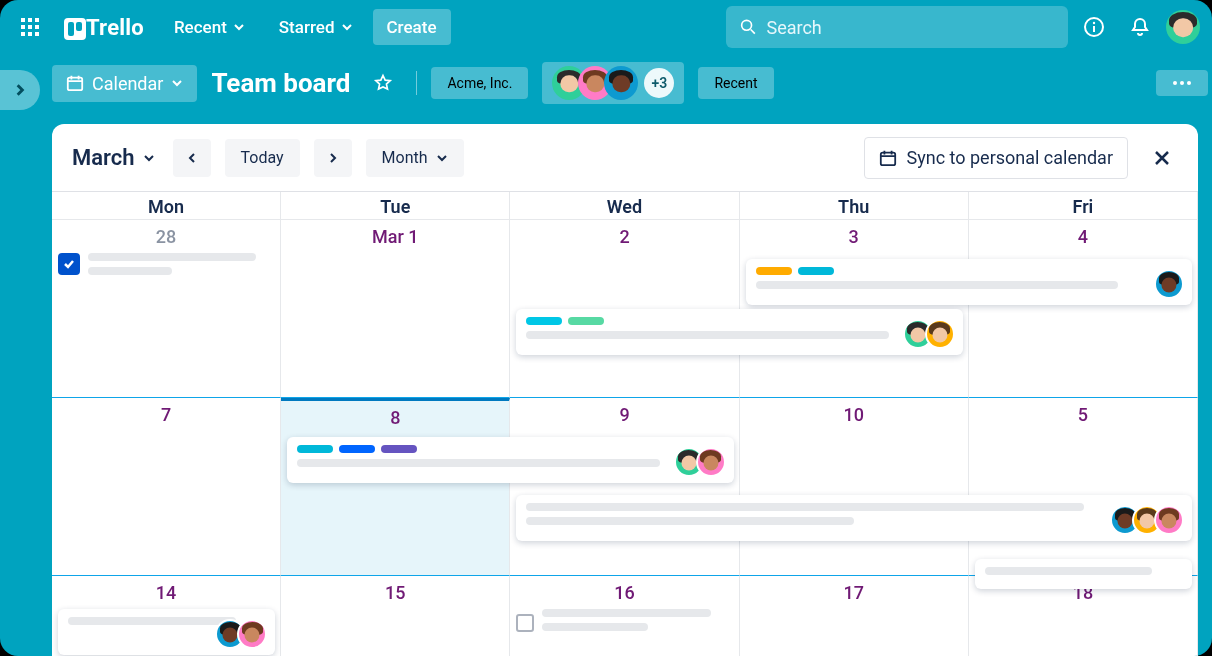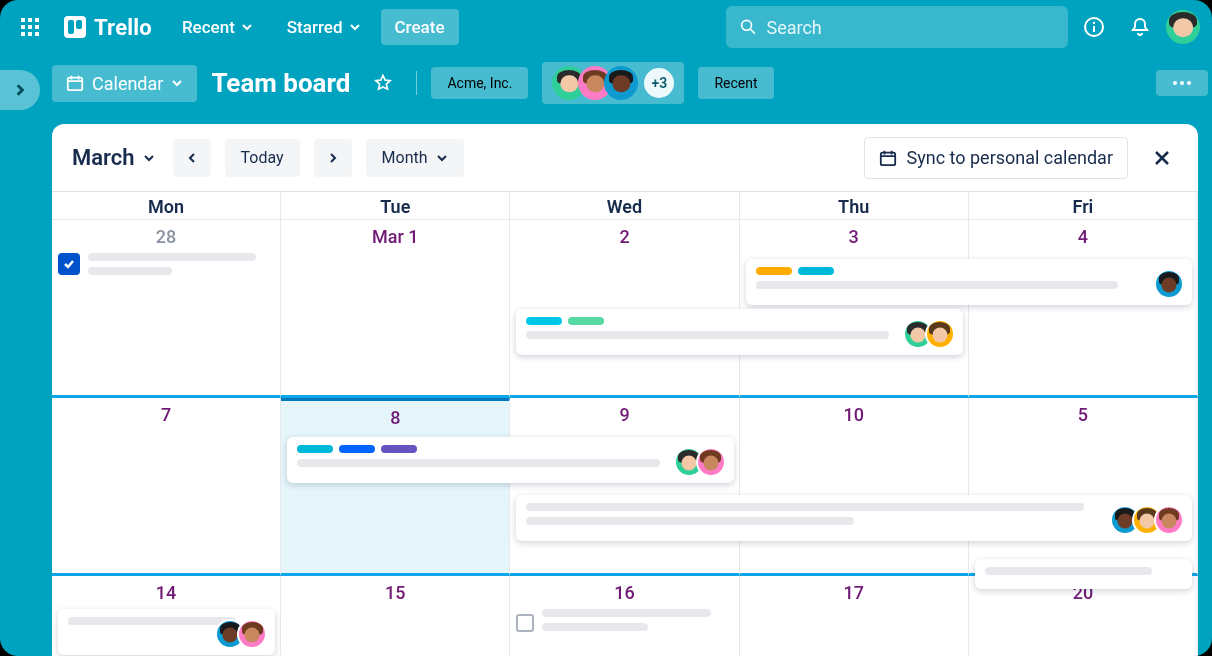--- a/index.html
+++ b/index.html
@@ -3,21 +3,21 @@
 <meta charset="utf-8">
 <style>
 *{box-sizing:border-box;margin:0;padding:0;font-family:-apple-system,"Segoe UI",Roboto,"Noto Sans",Ubuntu,sans-serif}
 body{width:1212px;height:656px;overflow:hidden;background:#000}
 .app{width:1212px;height:656px;border-radius:18px;background:#00A3BF;position:relative;overflow:hidden}
 
 
 .nav{height:54px;display:flex;align-items:center;padding:0 12px;gap:6px;font-size:17px}
 .nav,.nav *{color:#fff}
 .app-switch{width:36px;height:36px;display:flex;align-items:center;justify-content:center;border-radius:4px;cursor:pointer}
-.logo{display:flex;align-items:center;gap:8px;font-weight:700;font-size:22px;letter-spacing:.2px;padding:4px 10px;border-radius:4px}
+.logo{display:flex;align-items:flex-end;font-weight:700;font-size:22px;letter-spacing:.2px;padding:4px 10px;border-radius:4px}
 .logo .glyph{width:22px;height:22px;background:#fff;border-radius:4px;position:relative}
 .logo .glyph::before,.logo .glyph::after{content:"";position:absolute;background:#00A3BF;top:4px;width:6px;border-radius:2px}
 .logo .glyph::before{left:4px;height:14px}
 .logo .glyph::after{right:4px;height:9px}
 .nav-btn{display:flex;align-items:center;gap:6px;padding:8px 14px;border-radius:4px;cursor:pointer;font-weight:500}
 .nav-btn.create{background:rgba(255,255,255,.28)}
 .chev{width:12px;height:12px;display:inline-block}
 .chev svg{width:12px;height:12px;stroke:currentColor;fill:none;stroke-width:2}
 .spacer{flex:1}
 .search{width:342px;height:42px;background:rgba(255,255,255,.22);border-radius:6px;display:flex;align-items:center;padding:0 14px;gap:10px}
@@ -47,21 +47,21 @@
 .toolbar{height:68px;display:flex;align-items:center;padding:0 16px;gap:14px;color:#172B4D;border-bottom:1px solid #dfe1e6}
 .month-pick{display:flex;align-items:center;gap:8px;font-size:22px;font-weight:600;cursor:pointer;padding:4px 4px}
 .tb-btn{height:38px;padding:0 16px;background:#F4F5F7;border-radius:4px;display:flex;align-items:center;font-size:16px;color:#172B4D;cursor:pointer;gap:8px}
 .tb-btn.sq{width:38px;padding:0;justify-content:center}
 .sync{display:flex;align-items:center;gap:10px;border:1px solid #DFE1E6;border-radius:4px;height:42px;padding:0 14px;font-size:18px;color:#172B4D;cursor:pointer}
 .close-x{width:40px;height:40px;display:flex;align-items:center;justify-content:center;cursor:pointer;color:#172B4D}
 
 
 .grid{display:grid;grid-template-columns:repeat(5,1fr)}
 .dayhdr{text-align:center;color:#172B4D;font-weight:600;font-size:18px;padding:4px 16px 2px;border-right:1px solid #E6E8EB;border-bottom:1px solid #E6E8EB}
-.cell{height:178px;border-right:1px solid #E6E8EB;border-bottom:3px solid #0ea5e9;padding:6px 0;position:relative}
+.cell{height:178px;border-right:1px solid #E6E8EB;border-bottom:1px solid #0ea5e9;padding:6px 0;position:relative}
 .cell .date{text-align:center;color:#701a75;font-size:18px;font-weight:500;margin-bottom:6px}
 .cell.outside .date{color:#8a93a2}
 .cell.today{background:#E6F5FA;border-top:3px solid #0079BF}
 
 
 .cards{position:absolute;left:0;right:0;top:194px;height:400px}
 .card{position:absolute;background:#fff;border-radius:6px;box-shadow:0 2px 6px rgba(9,30,66,.2);padding:8px 10px;cursor:pointer}
 .card .labels{display:flex;gap:6px;margin-bottom:6px}
 .label{height:8px;border-radius:6px}
 .bar{height:8px;background:#E6E8EB;border-radius:4px;margin-bottom:6px}
@@ -293,21 +293,21 @@
         <div class="cell">
           <div class="date">15</div>
         </div>
         <div class="cell">
           <div class="date">16</div>
         </div>
         <div class="cell">
           <div class="date">17</div>
         </div>
         <div class="cell">
-          <div class="date">20</div>
+          <div class="date">18</div>
         </div>
       </div>
     <div class="cards" id="cards-layer" style="top: 95px; height: 540px;">
         <div class="card" style="left: 6px; width: 217.2px; top: 34px; box-shadow: none; background: transparent; padding: 0px;">
           <div style="display: flex; gap: 8px; align-items: flex-start;">
             <div style="width: 22px; height: 22px; border-radius: 4px; background: rgb(0, 82, 204); display: flex; align-items: center; justify-content: center; margin-bottom: 6px; flex-shrink: 0;">
               <svg width="14" height="14" viewBox="0 0 14 14">
                 <path d="M3 7l3 3 5-6" fill="none" stroke="#fff" stroke-width="2.5"></path>
               </svg>
             </div>

